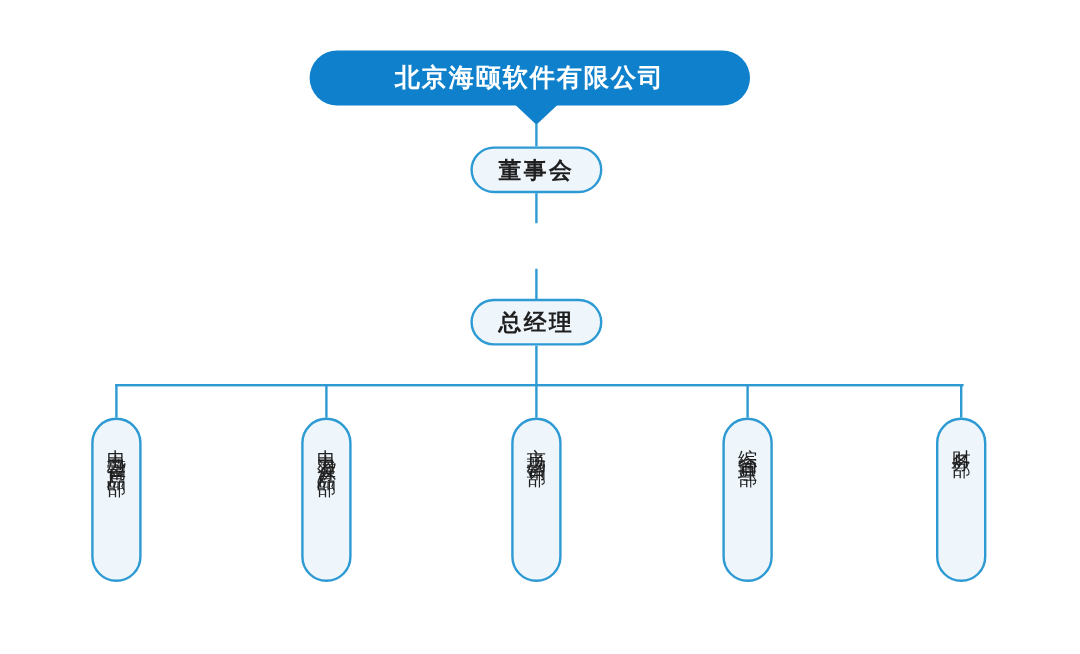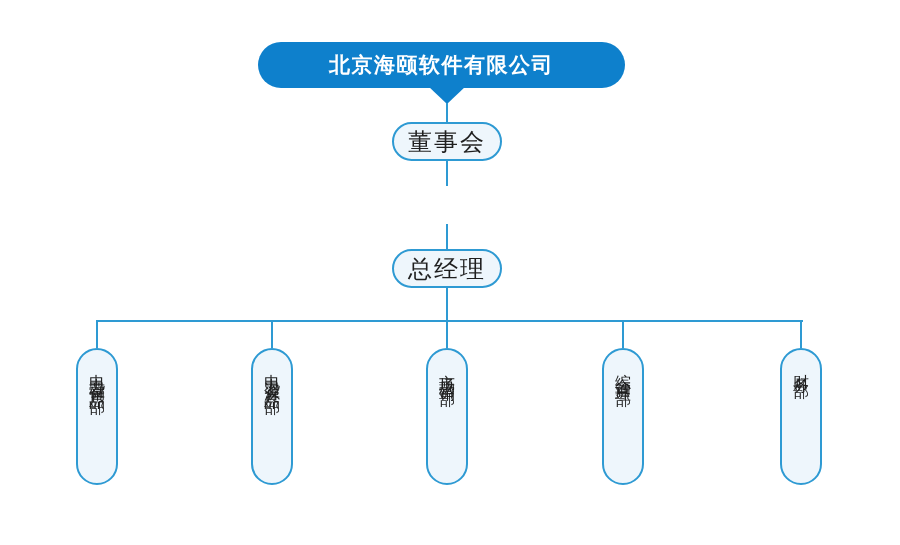--- a/index.html
+++ b/index.html
@@ -28,21 +28,21 @@
 
   
   .pill{
     position:absolute;left:392px;width:110px;height:39px;box-sizing:border-box;
     background:var(--node-fill,#eef6fc);
     border:2px solid var(--node-border,#2e9ad3);
     border-radius:20px;
     display:flex;align-items:center;justify-content:center;
   }
   .pill-label{
-    color:var(--text,#1f1f1f);font-size:24px;font-weight:400;
+    color:var(--text,#1f1f1f);font-size:19px;font-weight:700;
     letter-spacing:2px;white-space:nowrap;
   }
 
   
   .dept{
     position:absolute;top:348px;width:42px;height:137px;box-sizing:border-box;
     background:var(--node-fill,#eef6fc);
     border:2px solid var(--node-border,#2e9ad3);
     border-radius:22px;
     display:flex;justify-content:center;align-items:flex-start;

